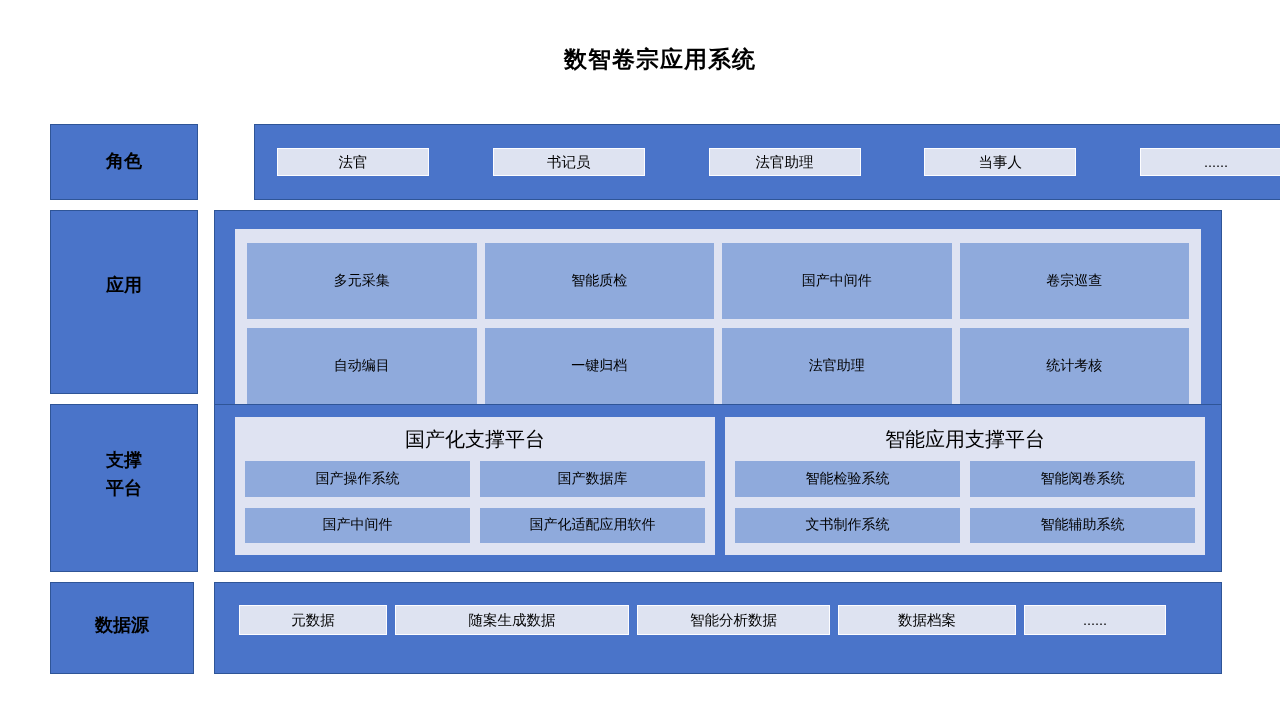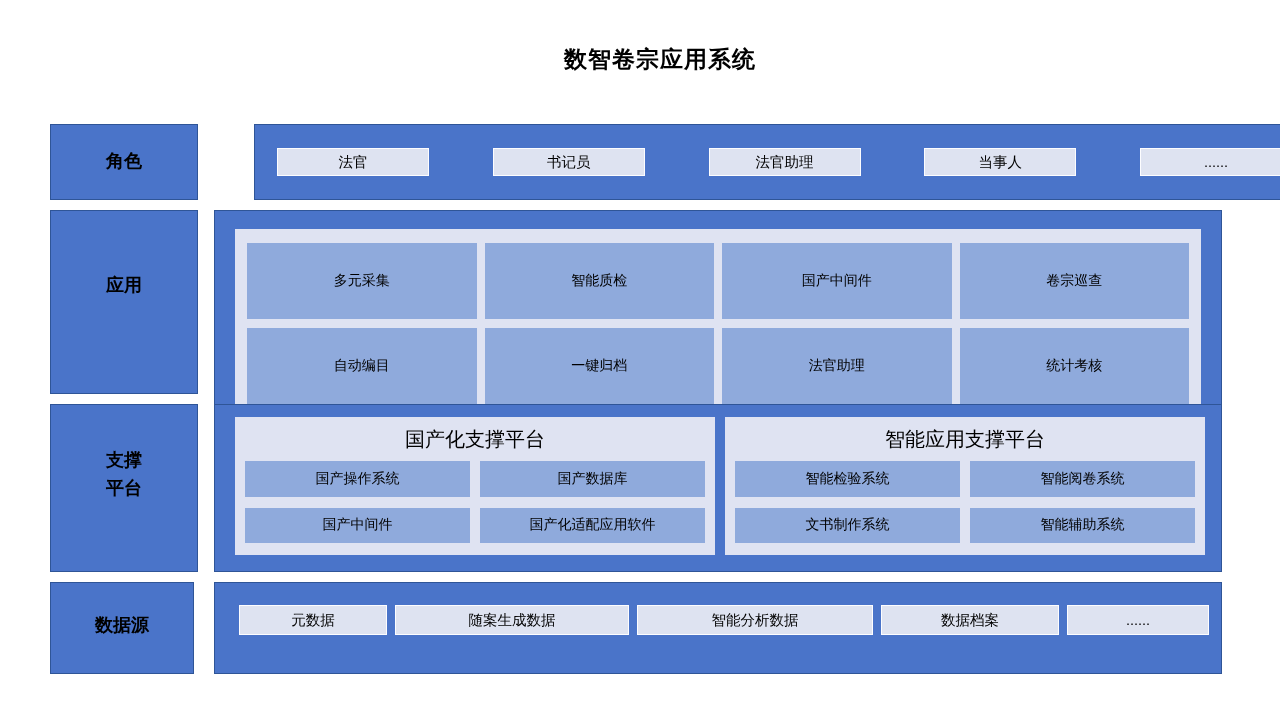--- a/index.html
+++ b/index.html
@@ -60,21 +60,21 @@
     border: 1.5px solid #FDFDFF;
     display: flex;
     align-items: center;
     justify-content: center;
     font-size: 14.5px;
     color: #000000;
     height: 28px;
   }
   .r1-body .pill { width: 152px; }
   .r4-body .pill { height: 30px; }
-  .w1 { width: 148px; } .w2 { width: 234px; } .w3 { width: 236px; }
+  .w1 { width: 148px; } .w2 { width: 234px; } .w3 { width: 193px; }
   .w4 { width: 178px; } .w5 { width: 142px; }
   
   .apps-panel {
     position: absolute;
     left: 20px; right: 20px; top: 18px; bottom: 22px;
     background: #DFE3F2;
     display: grid;
     grid-template-columns: repeat(4, 1fr);
     grid-template-rows: 1fr 1fr;
     gap: 9px 8px;

